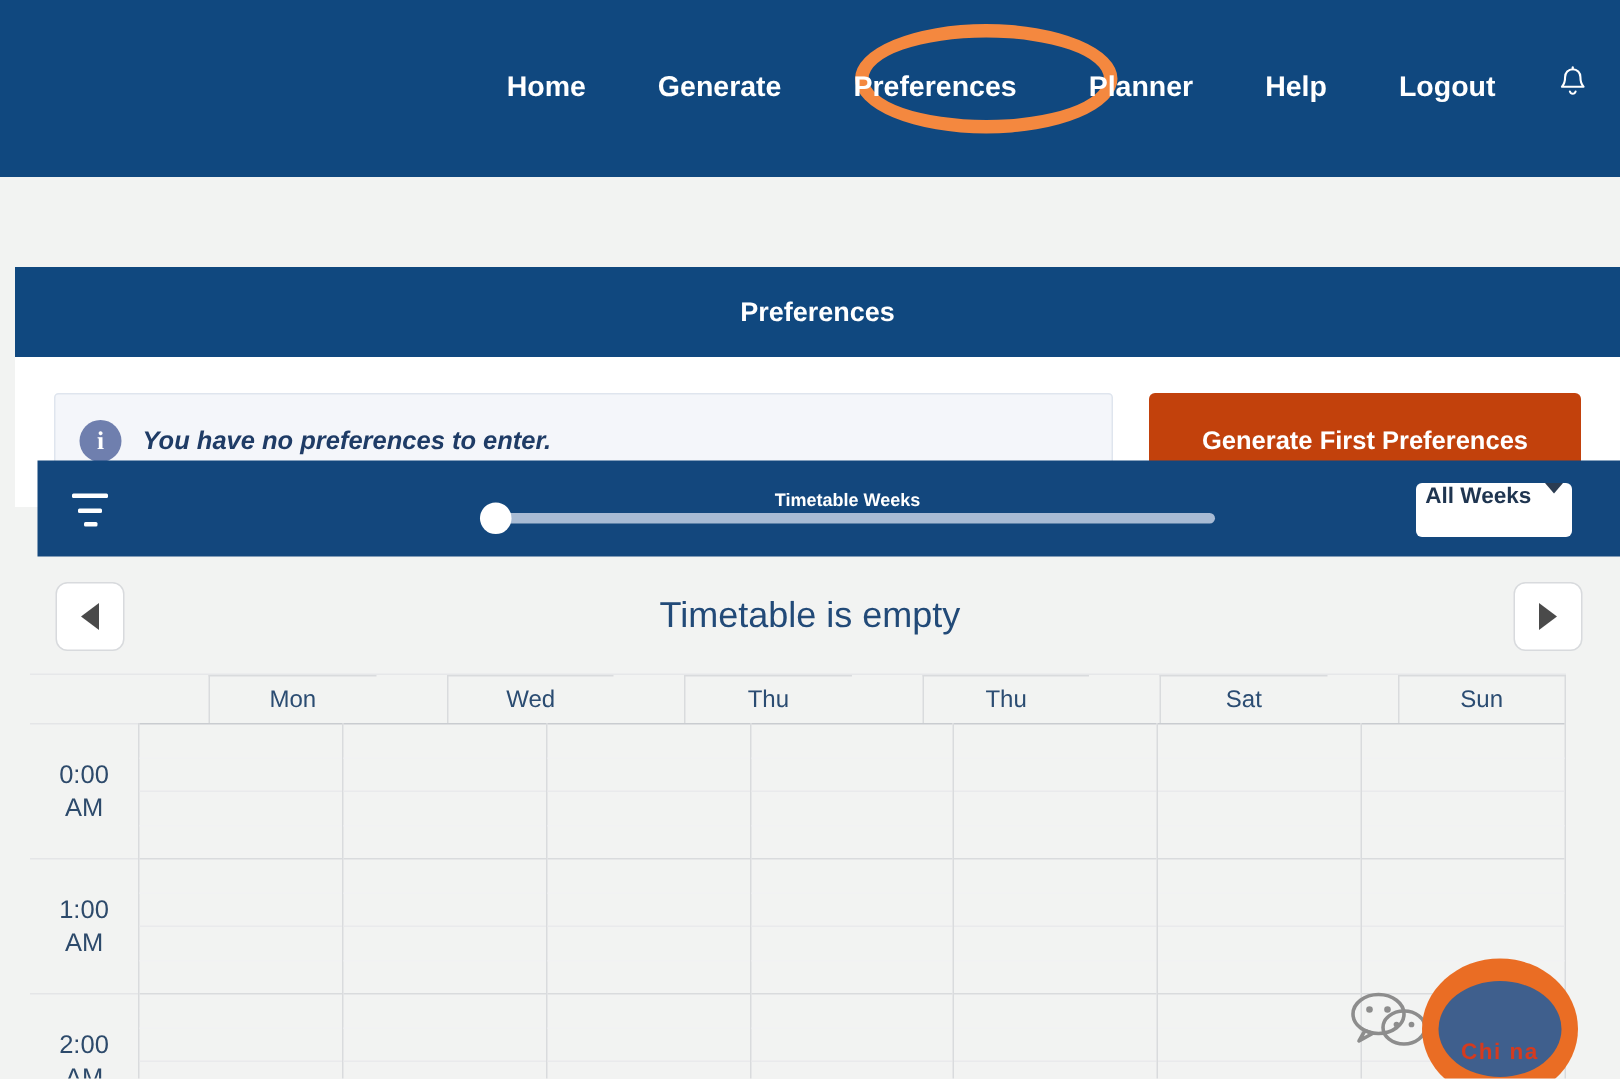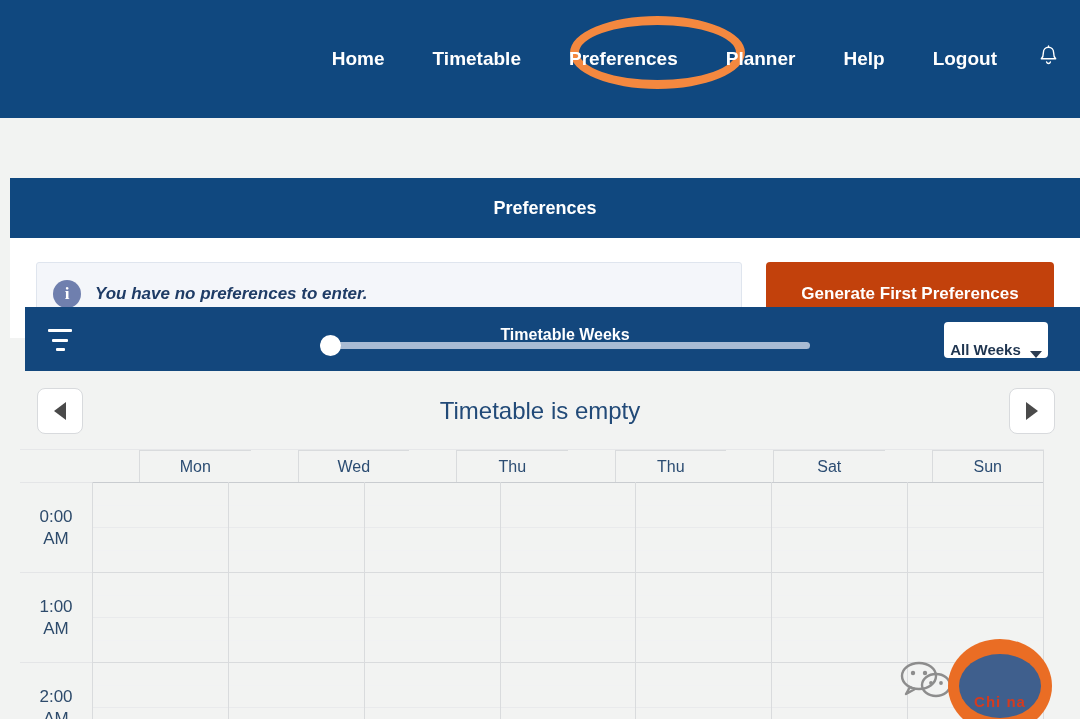--- a/index.html
+++ b/index.html
@@ -141,30 +141,30 @@
     background: #ffffff;
     border-radius: 50%;
     cursor: pointer;
   }
   .slider-label {
     position: absolute;
     left: 295px; top: 19px;
     width: 490px;
     text-align: center;
     color: #ffffff;
-    font-size: 16px; font-weight: bold;
+    font-size: 12px; font-weight: bold;
     pointer-events: none;
   }
   .weeks-select {
     position: absolute;
     right: 32px; top: 15px;
     width: 104px; height: 36px;
     background: #ffffff;
     border-radius: 4px;
-    display: flex; align-items: flex-end; justify-content: center;
+    display: flex; align-items: flex-start; justify-content: center;
     gap: 9px;
     cursor: pointer;
   }
   .weeks-select .lbl { color: #1f3550; font-size: 15px; font-weight: bold; }
   .caret {
     width: 0; height: 0;
     border-left: 6px solid transparent;
     border-right: 6px solid transparent;
     border-top: 7px solid #2b3c52;
   }
@@ -305,21 +305,21 @@
 </style>
 </head>
 <body>
 
 <div id="root">
 
   <div class="navbar">
     <div class="highlight-ellipse"></div>
     <div class="nav-items">
       <a class="nav-link">Home</a>
-      <a class="nav-link">Timetable</a>
+      <a class="nav-link">Generate</a>
       <a class="nav-link">Preferences</a>
       <a class="nav-link">Planner</a>
       <a class="nav-link">Help</a>
       <a class="nav-link">Logout</a>
       <span class="nav-bell">
         <svg width="19" height="21" viewBox="0 0 19 21" fill="none" aria-hidden="true">
           <path d="M9.5 2.2c-3 0-5.1 2.3-5.1 5.2 0 4.3-1.3 5.6-2.1 6.4h14.4c-.8-.8-2.1-2.1-2.1-6.4 0-2.9-2.1-5.2-5.1-5.2z" stroke="#ffffff" stroke-width="1.4" stroke-linejoin="round" fill="none"></path>
           <path d="M7.6 17c.3.9 1 1.5 1.9 1.5s1.6-.6 1.9-1.5" stroke="#ffffff" stroke-width="1.4" fill="none" stroke-linecap="round"></path>
           <path d="M9.5 2.2V.9" stroke="#ffffff" stroke-width="1.4" stroke-linecap="round"></path>
         </svg>

